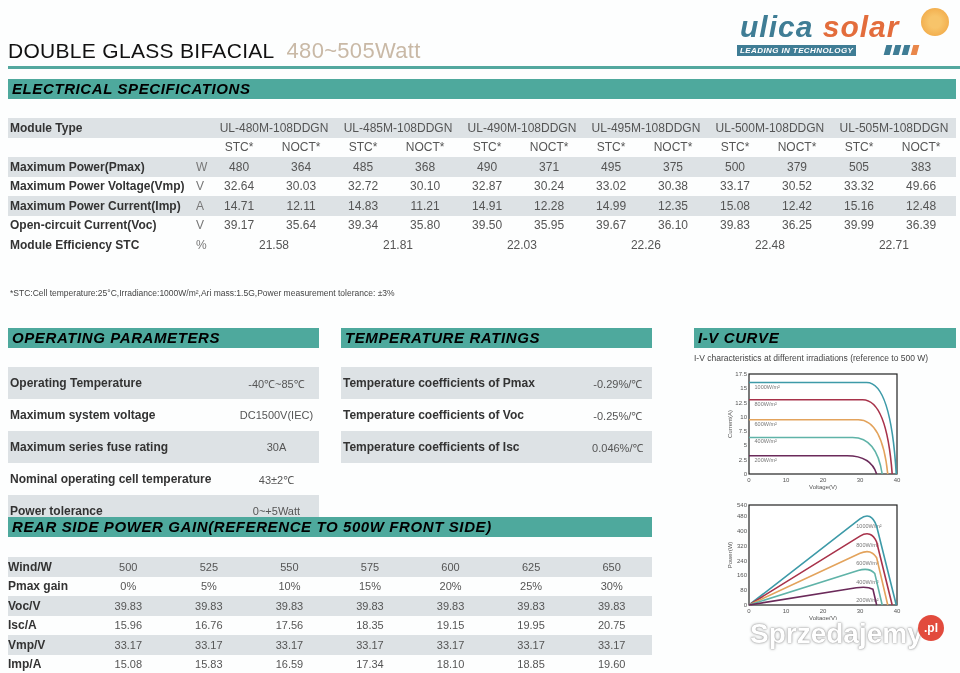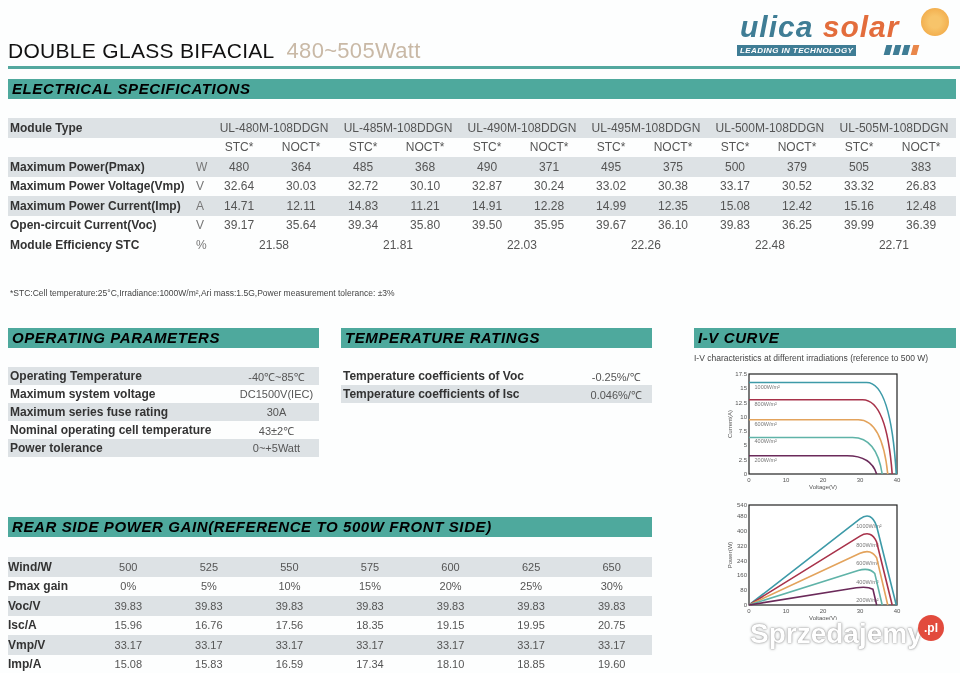--- a/index.html
+++ b/index.html
@@ -19,21 +19,21 @@
   .logo .bars span.o { background: #e9874a; }
   .sun { position: absolute; left: 186px; top: 4px; width: 28px; height: 28px; border-radius: 50%; background: radial-gradient(circle, #f7c46a 30%, #f0a13c 100%); }
   table { border-collapse: collapse; }
   .elec { left: 8px; top: 118px; width: 948px; font-size: 12px; }
   .elec td { height: 19.5px; padding: 0; text-align: center; color: #555; }
   .elec td.lbl { text-align: left; font-weight: bold; color: #333; padding-left: 2px; width: 188px; }
   .elec td.unit { width: 16px; color: #777; text-align: left; }
   .shade td { background: #dde2e5; }
   .notes { left: 10px; top: 288px; font-size: 8.5px; color: #444; line-height: 11px; }
   .kv { font-size: 12px; }
-  .kv td { height: 18px; padding: 0 2px; }
+  .kv td { height: 32px; padding: 0 2px; }
   .kv td.k { font-weight: bold; color: #333; text-align: left; }
   .kv td.v { color: #555; text-align: center; font-size: 11px; }
   .op { left: 8px; top: 367px; width: 311px; }
   .tr { left: 341px; top: 367px; width: 311px; }
   .rear { left: 8px; top: 557px; width: 644px; font-size: 12px; }
   .rear td { height: 19.5px; text-align: center; color: #555; font-size: 11px; }
   .rear td.k { font-weight: bold; text-align: left; color: #333; width: 80px; font-size: 12px; }
   .ivnote { left: 694px; top: 353px; font-size: 8.5px; color: #444; white-space: nowrap; }
   .watermark { left: 750px; top: 618px; font-size: 28px; font-weight: bold; color: #fff; text-shadow: 0 0 3px #999, 0 0 1px #777; }
   .wm-dot { left: 918px; top: 615px; width: 26px; height: 26px; border-radius: 50%; background: #e24b3d; color: #ffffff; font-size: 12px; font-weight: bold; line-height: 26px; text-align: center; }
@@ -110,21 +110,21 @@
         <td>30.03</td>
         <td>32.72</td>
         <td>30.10</td>
         <td>32.87</td>
         <td>30.24</td>
         <td>33.02</td>
         <td>30.38</td>
         <td>33.17</td>
         <td>30.52</td>
         <td>33.32</td>
-        <td>26.83</td>
+        <td>49.66</td>
       </tr>
       <tr class="shade">
         <td class="lbl">Maximum Power Current(Imp)</td>
         <td class="unit">A</td>
         <td>14.71</td>
         <td>12.11</td>
         <td>14.83</td>
         <td>11.21</td>
         <td>14.91</td>
         <td>12.28</td>
@@ -190,20 +190,24 @@
       <tr class="shade">
         <td class="k">Power tolerance</td>
         <td class="v">0~+5Watt</td>
       </tr>
     </tbody>
   </table>
 
 <div class="abs band" style="left:341px; top:328px; width:311px;">TEMPERATURE RATINGS</div>
 <table class="abs kv tr">
     <tbody id="tr-body">
+      <tr class="shade">
+        <td class="k">Temperature coefficients of Pmax</td>
+        <td class="v">-0.29%/℃</td>
+      </tr>
       <tr>
         <td class="k">Temperature coefficients of Voc</td>
         <td class="v">-0.25%/℃</td>
       </tr>
       <tr class="shade">
         <td class="k">Temperature coefficients of Isc</td>
         <td class="v">0.046%/℃</td>
       </tr>
     </tbody>
   </table>

